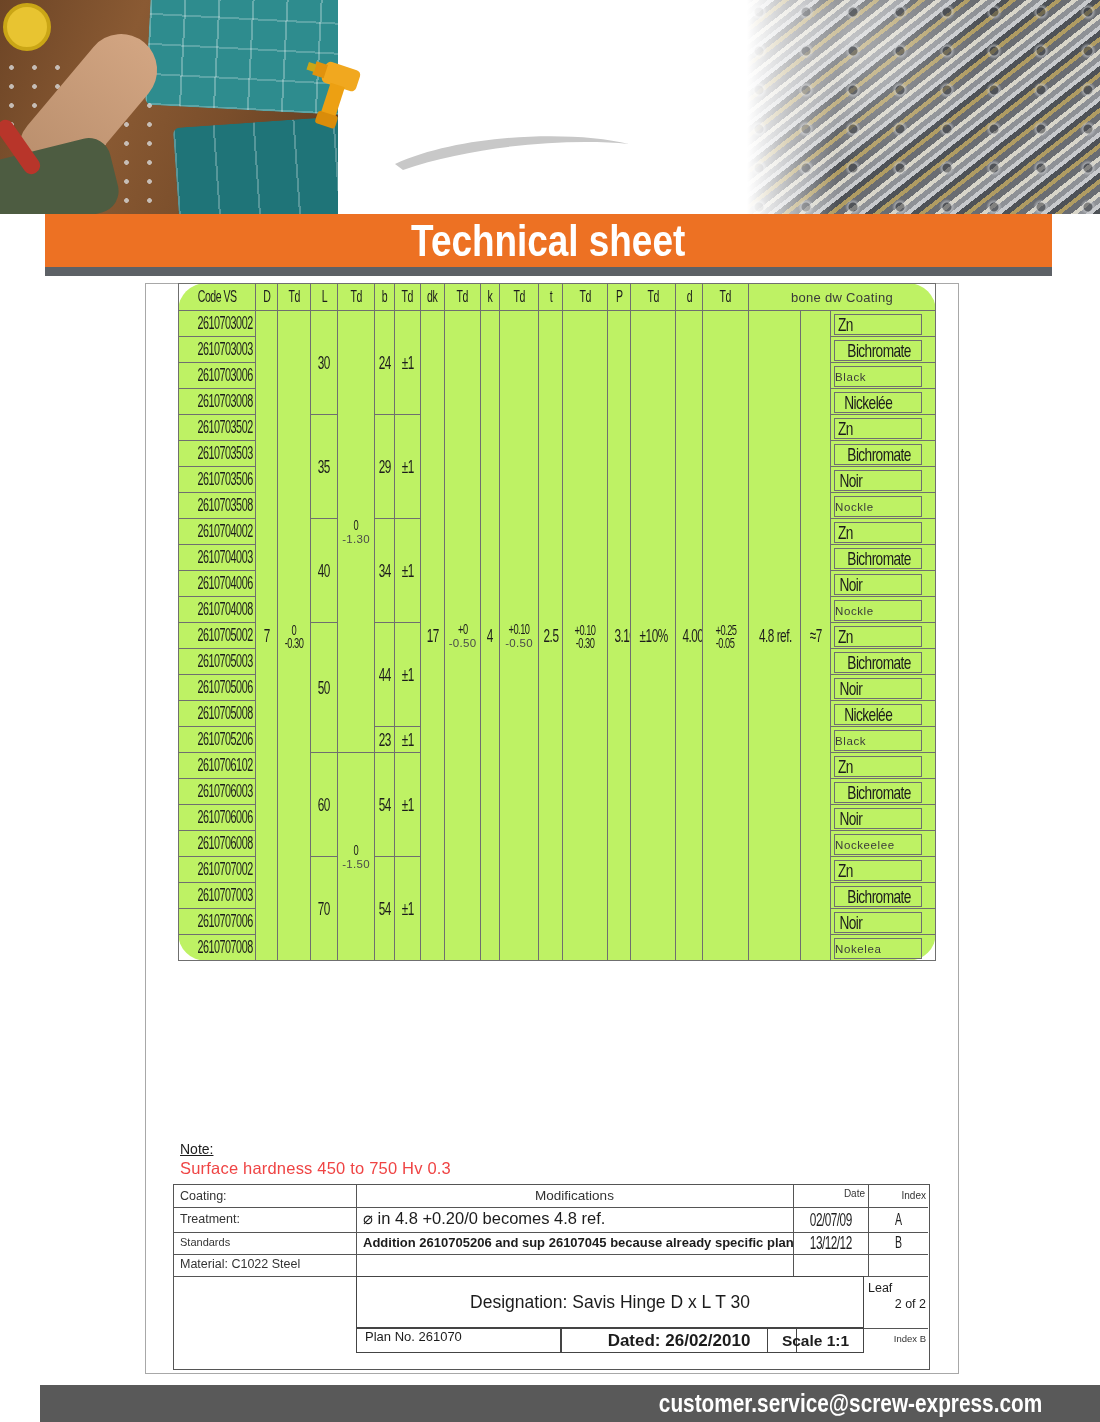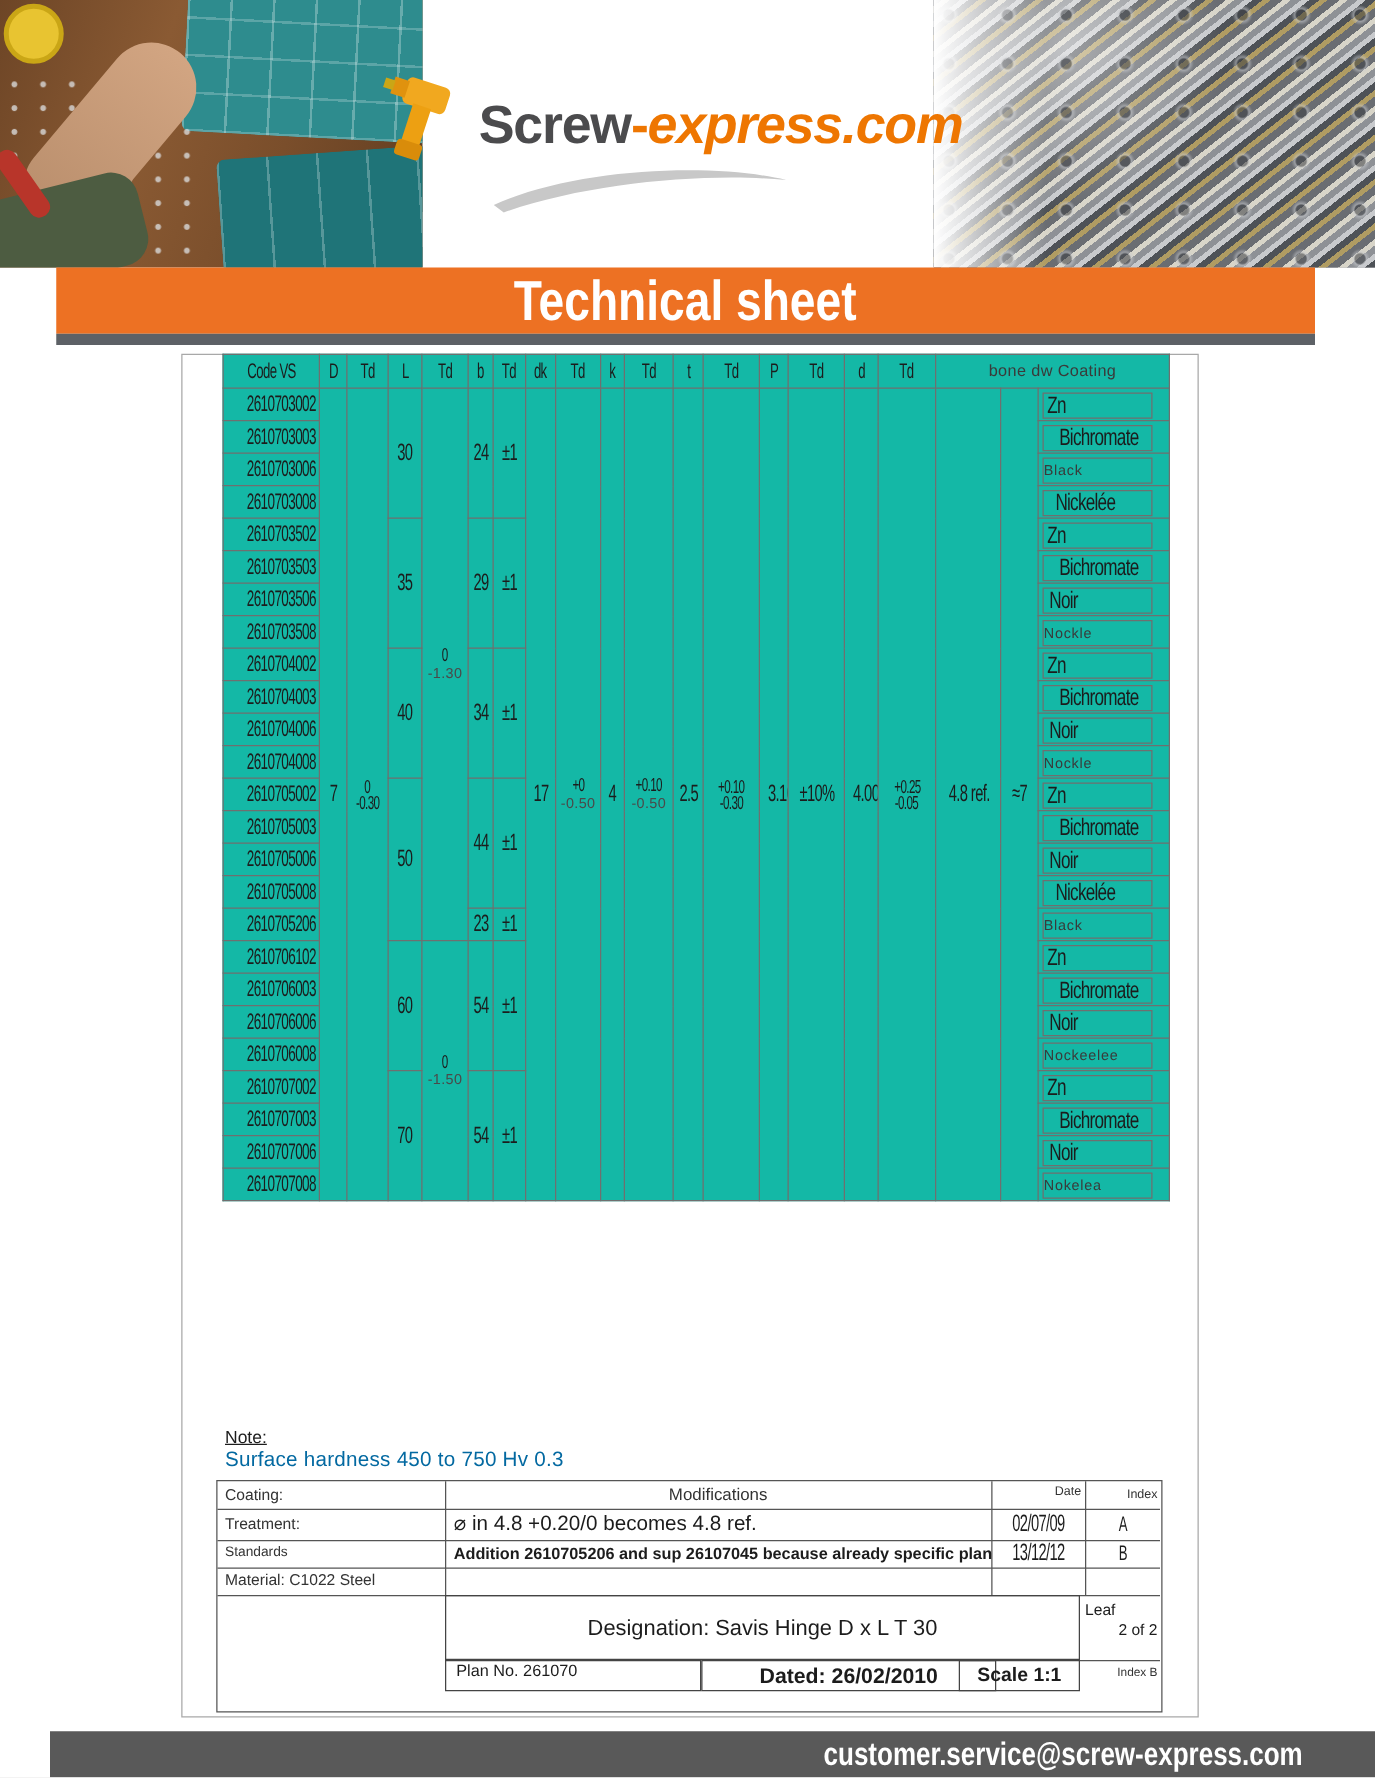--- a/index.html
+++ b/index.html
@@ -61,41 +61,41 @@
   .footerbar{left:40px;top:1385px;width:1100px;height:37px;background:#595959;
           display:flex;align-items:center;justify-content:flex-end;padding-right:0;}
   .footerbar span{color:#ffffff;font-weight:bold;font-size:26px;margin-right:98px;
           transform:scaleX(0.8);transform-origin:100% 50%;white-space:nowrap;}
 
   
   .sheet-frame{left:145px;top:283px;width:812px;height:1089px;border:1px solid #a8a8a8;}
 
   
   .spec-wrap{left:178px;top:283px;}
-  table.spec{border-collapse:collapse;table-layout:fixed;width:757px;background:#14b8a6;}
+  table.spec{border-collapse:collapse;table-layout:fixed;width:757px;background:#bef264;border-radius:28px;}
   table.spec th, table.spec td{border:1px solid #6f6f6f;padding:0;text-align:center;
       vertical-align:middle;overflow:hidden;}
   table.spec th{height:26px;font-weight:normal;}
   table.spec tr.body-row{height:23px;}
   .hdr-cnd{font-size:17px;}
   .hdr-plain{font-size:13px;color:#3a3a3a;letter-spacing:0.3px;}
   .code-txt{font-size:18px;transform:scaleX(0.6);}
   .val-txt{font-size:19px;}
   .tol-top,.tol-bot{line-height:13px;}
   .tol-top .cnd,.tol-bot .cnd{font-size:15px;}
   td.coating-cell{border-top:none;border-bottom:none;}
   .coat-box{height:19px;margin:3px 13px 1px 3px;border:1px solid #6f6f6f;
       display:flex;align-items:center;}
   .coat-cnd{font-size:19px;transform:scaleX(0.72);}
   .coat-plain{font-size:11.5px;color:#3a3a3a;letter-spacing:0.6px;}
 
   
   .note{left:180px;top:1141px;}
   .note .n-label{font-size:14px;text-decoration:underline;}
-  .note .n-text{font-size:16.5px;margin-top:2px;letter-spacing:0.2px;color:#0369a1;}
+  .note .n-text{font-size:16.5px;margin-top:2px;letter-spacing:0.2px;color:#ef4444;}
 
   
   .tblock{left:173px;top:1184px;width:757px;height:186px;border:1.5px solid #555;box-sizing:border-box;}
   .line{background:#555;}
   .tb-label{font-size:12.5px;color:#333;}
   .tb-small{font-size:11px;color:#333;}
   .cell-text{display:flex;align-items:center;justify-content:center;}
 </style>
 </head>
 <body>
@@ -122,23 +122,20 @@
       <g transform="rotate(18 35 45)">
         <rect x="18" y="8" width="36" height="22" rx="5" fill="#f1a81f"></rect>
         <rect x="8" y="12" width="12" height="14" fill="#e0920e"></rect>
         <rect x="1" y="15" width="8" height="8" fill="#caa616"></rect>
         <rect x="28" y="28" width="15" height="34" fill="#eda012"></rect>
         <rect x="25" y="58" width="21" height="13" rx="3" fill="#d98c0a"></rect>
       </g>
     </svg>
   </div>
 
-  <div class="abs logo">
-    <span class="p1">Screw</span><span class="dash">-</span><span class="p2">express.com</span>
-  </div>
   <div class="abs swoosh">
     <svg width="240" height="48" viewBox="0 0 240 48">
       <path d="M4 38 C70 8, 180 4, 238 18 C175 12, 80 20, 12 44 Z" fill="#c8c8c8"></path>
     </svg>
   </div>
 
   <div class="abs banner">
     <span>Technical sheet</span>
   </div>
   <div class="abs banner-shadow"></div>

